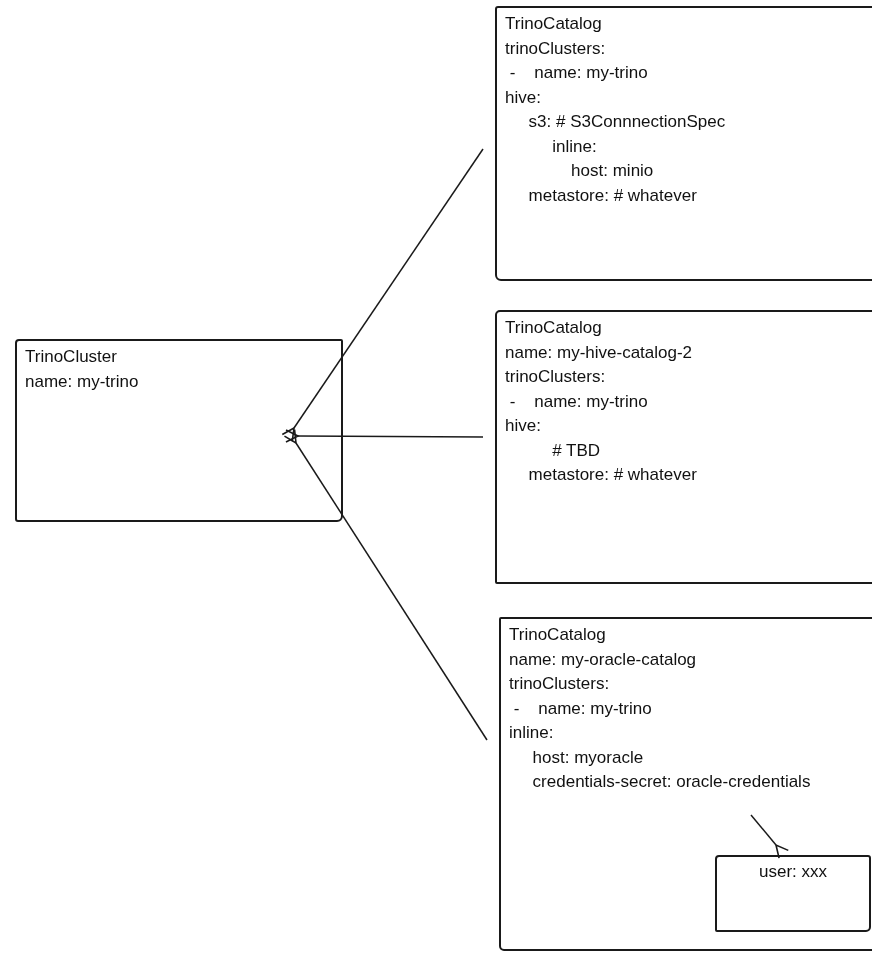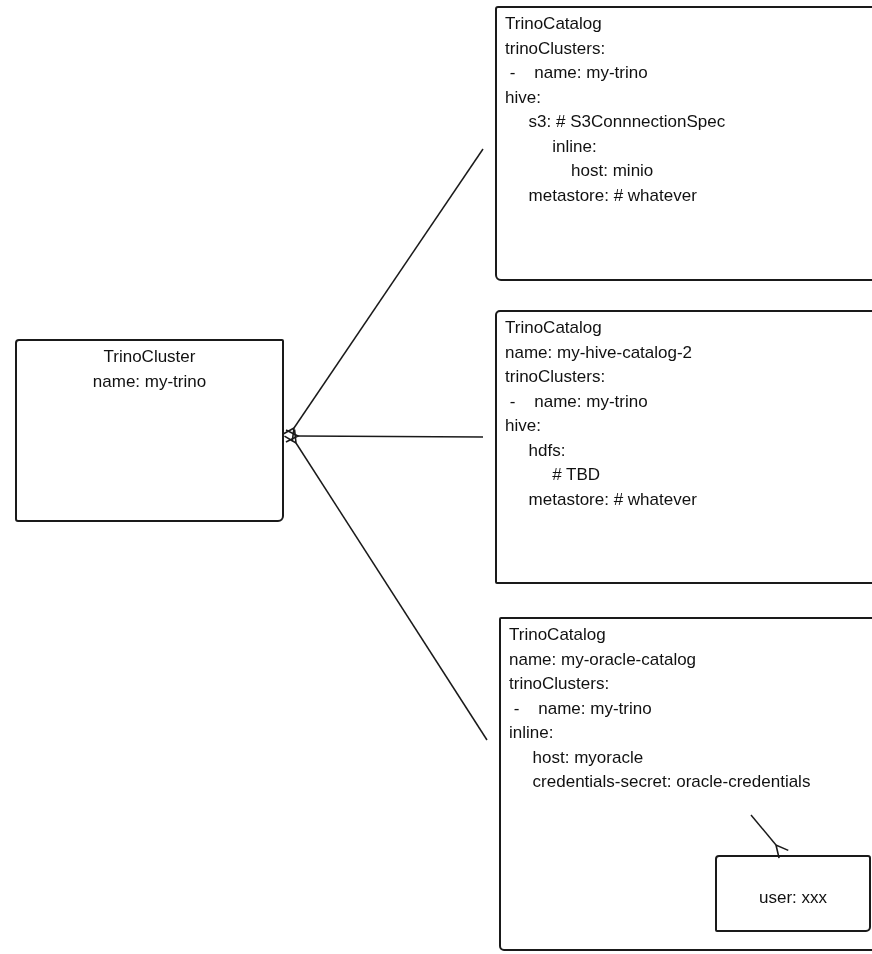--- a/index.html
+++ b/index.html
@@ -24,26 +24,26 @@
     position: absolute;
     border: 2px solid #1a1a1a;
     background: transparent;
     font-size: 17px;
     line-height: 24.5px;
     padding: 4px 8px;
     margin-left: 12px;
   }
   .box .line { white-space: pre; }
   
-  .cluster  { left: 3px;   top: 339px; width: 269px; height: 183px; border-radius: 4px 2px 6px 3px; text-align: center; }
+  .cluster  { left: 3px;   top: 339px; width: 328px; height: 183px; border-radius: 4px 2px 6px 3px; }
   .catalog1 { left: 483px; top: 6px;   width: 382px; height: 275px; border-radius: 3px 5px 2px 6px; }
   .catalog2 { left: 483px; top: 310px; width: 382px; height: 274px; border-radius: 5px 3px 6px 2px; }
   .catalog3 { left: 487px; top: 617px; width: 378px; height: 334px; border-radius: 2px 6px 3px 5px; }
   .secret   { left: 703px; top: 855px; width: 156px; height: 77px;  border-radius: 4px 3px 5px 2px;
-              text-align: center; padding-top: 28px; line-height: 25px; }
+              text-align: center; padding-top: 2px; line-height: 25px; }
 </style>
 </head>
 <body>
 
 <div class="canvas">
 
   <svg class="connectors" width="872" height="954" viewBox="0 0 872 954" xmlns="http://www.w3.org/2000/svg">
     <defs>
       <marker id="arrowhead" markerWidth="18" markerHeight="16" refX="2" refY="7" orient="auto" markerUnits="userSpaceOnUse">
         <path d="M14,1 L2,7 L14,13" fill="none" stroke="#1a1a1a" stroke-width="1.6"></path>
@@ -70,21 +70,20 @@
       <div class="line">              host: minio</div>
       <div class="line">     metastore: # whatever</div>
     </div>
 
   <div class="box catalog2">
       <div class="line">TrinoCatalog</div>
       <div class="line">name: my-hive-catalog-2</div>
       <div class="line">trinoClusters:</div>
       <div class="line"> -    name: my-trino</div>
       <div class="line">hive:</div>
-      <div class="line">     hdfs:</div>
       <div class="line">          # TBD</div>
       <div class="line">     metastore: # whatever</div>
     </div>
 
   <div class="box catalog3">
       <div class="line">TrinoCatalog</div>
       <div class="line">name: my-oracle-catalog</div>
       <div class="line">trinoClusters:</div>
       <div class="line"> -    name: my-trino</div>
       <div class="line">inline:</div>

